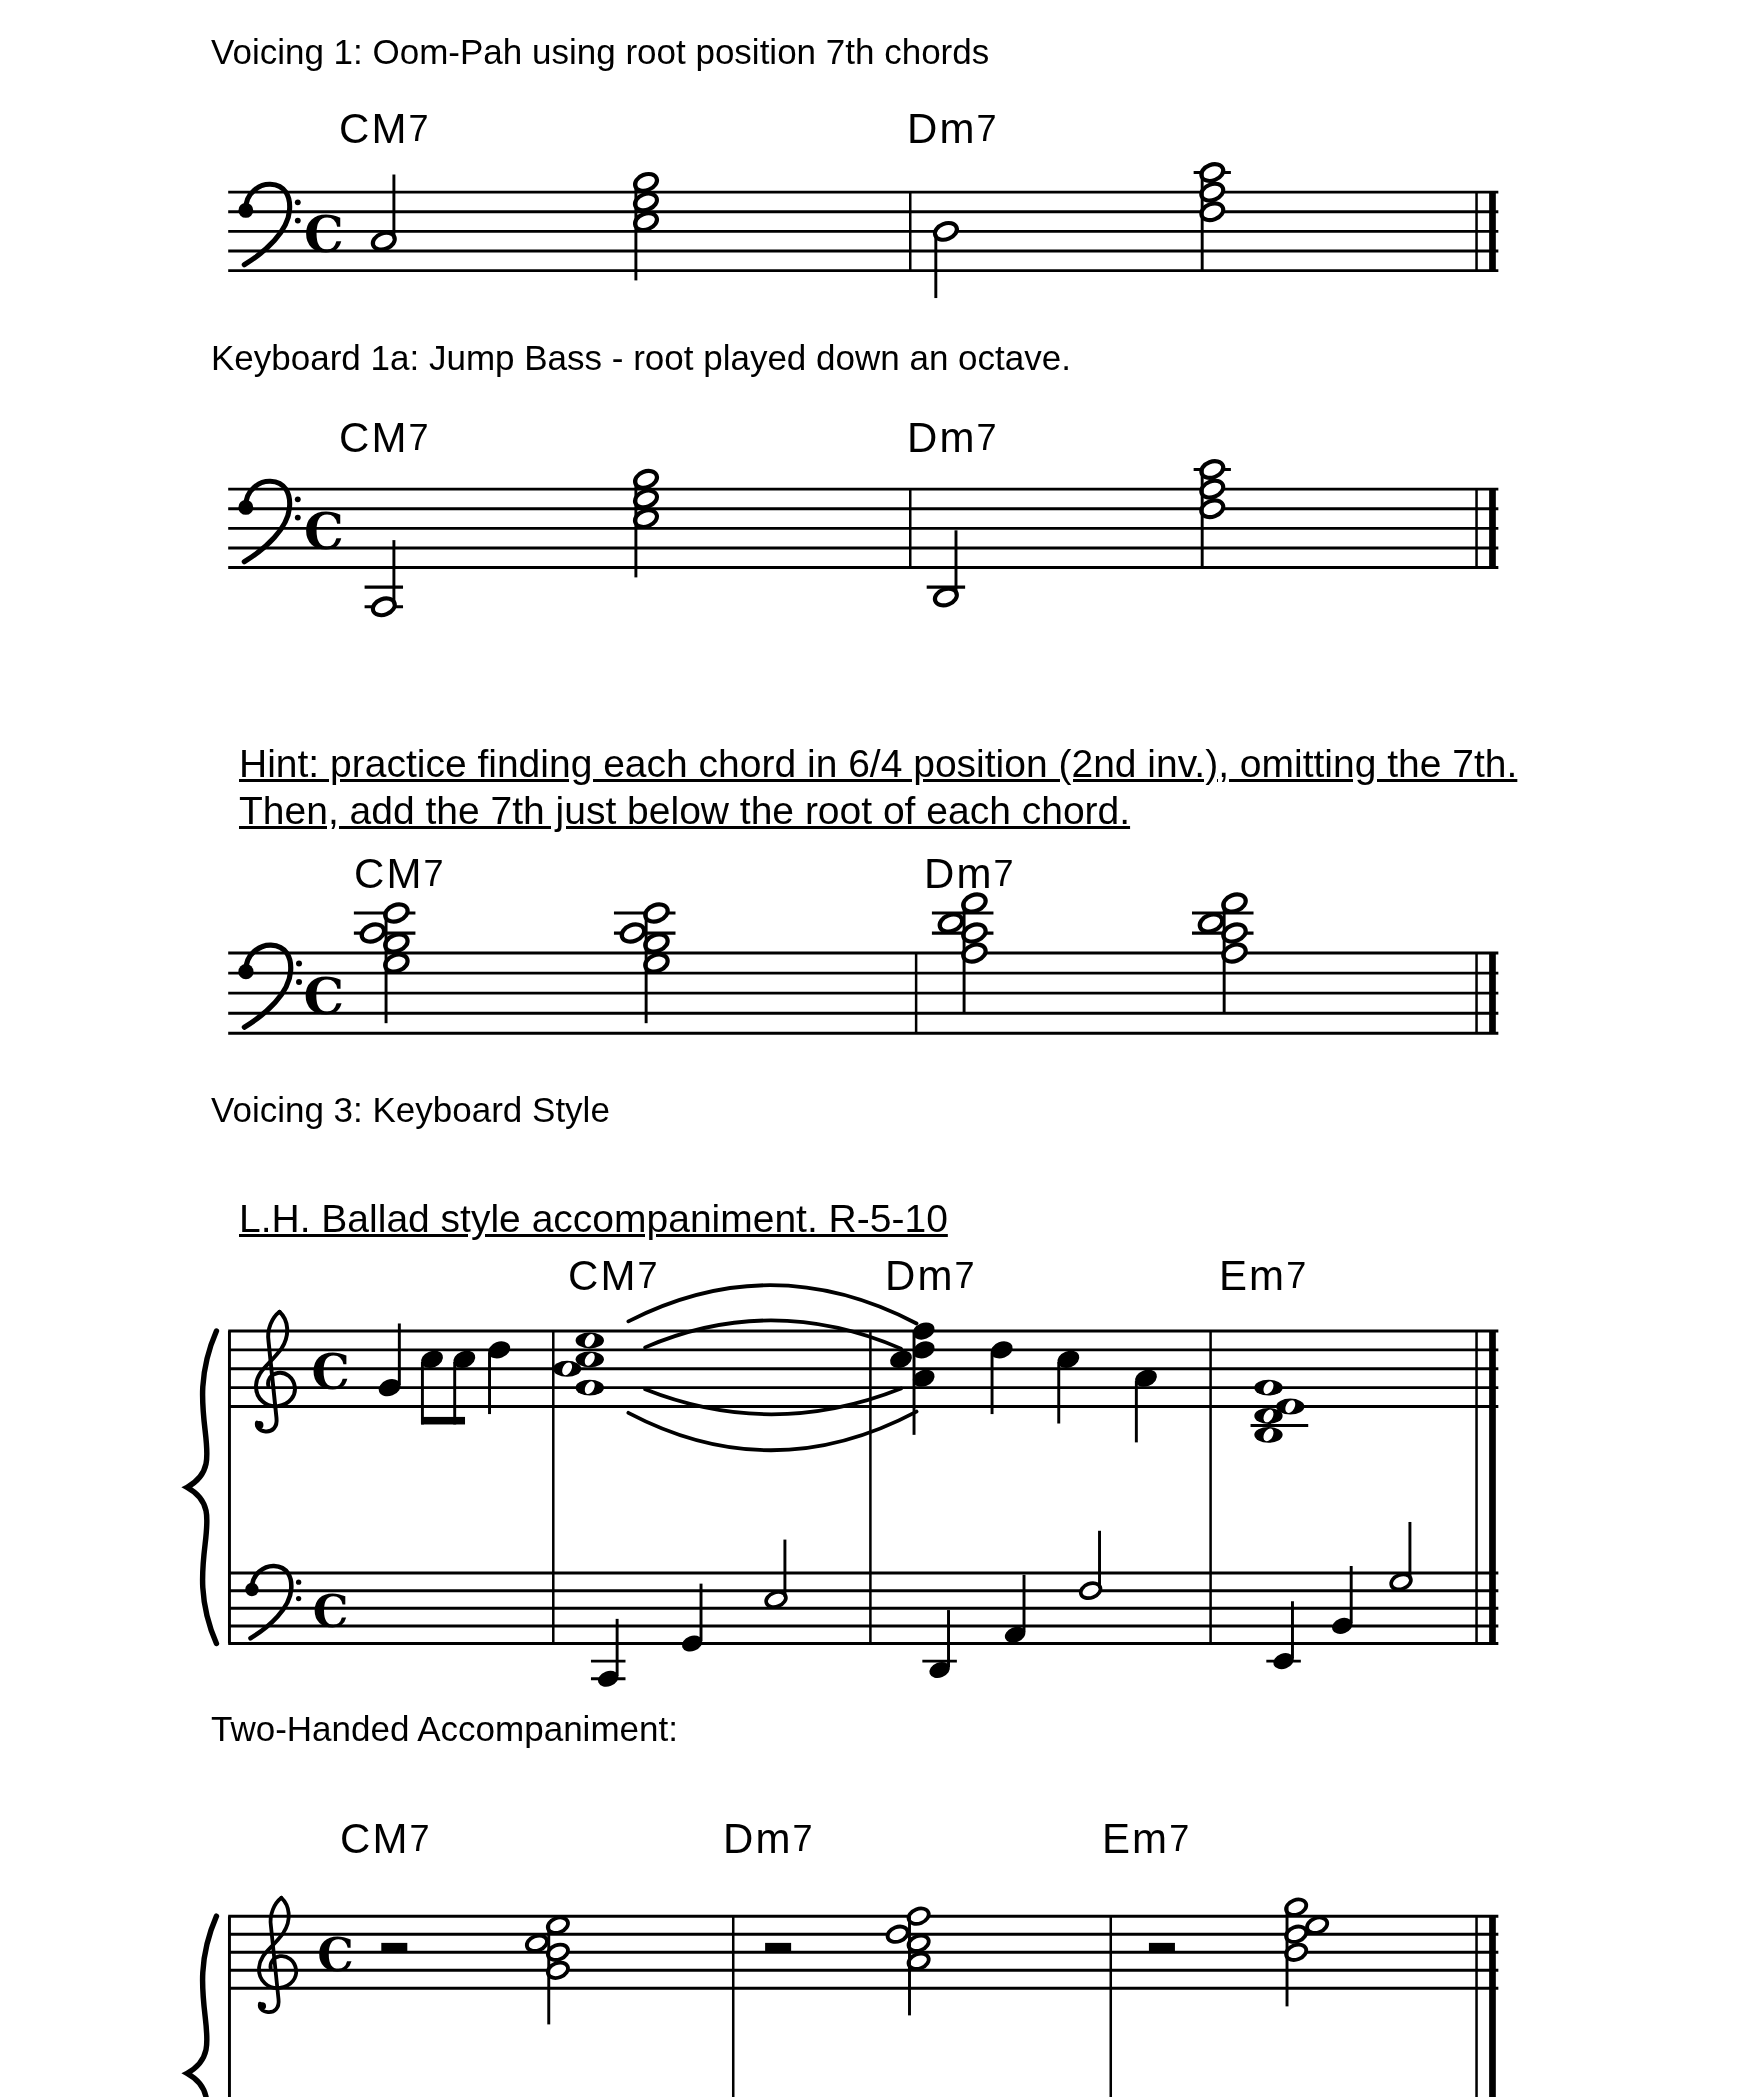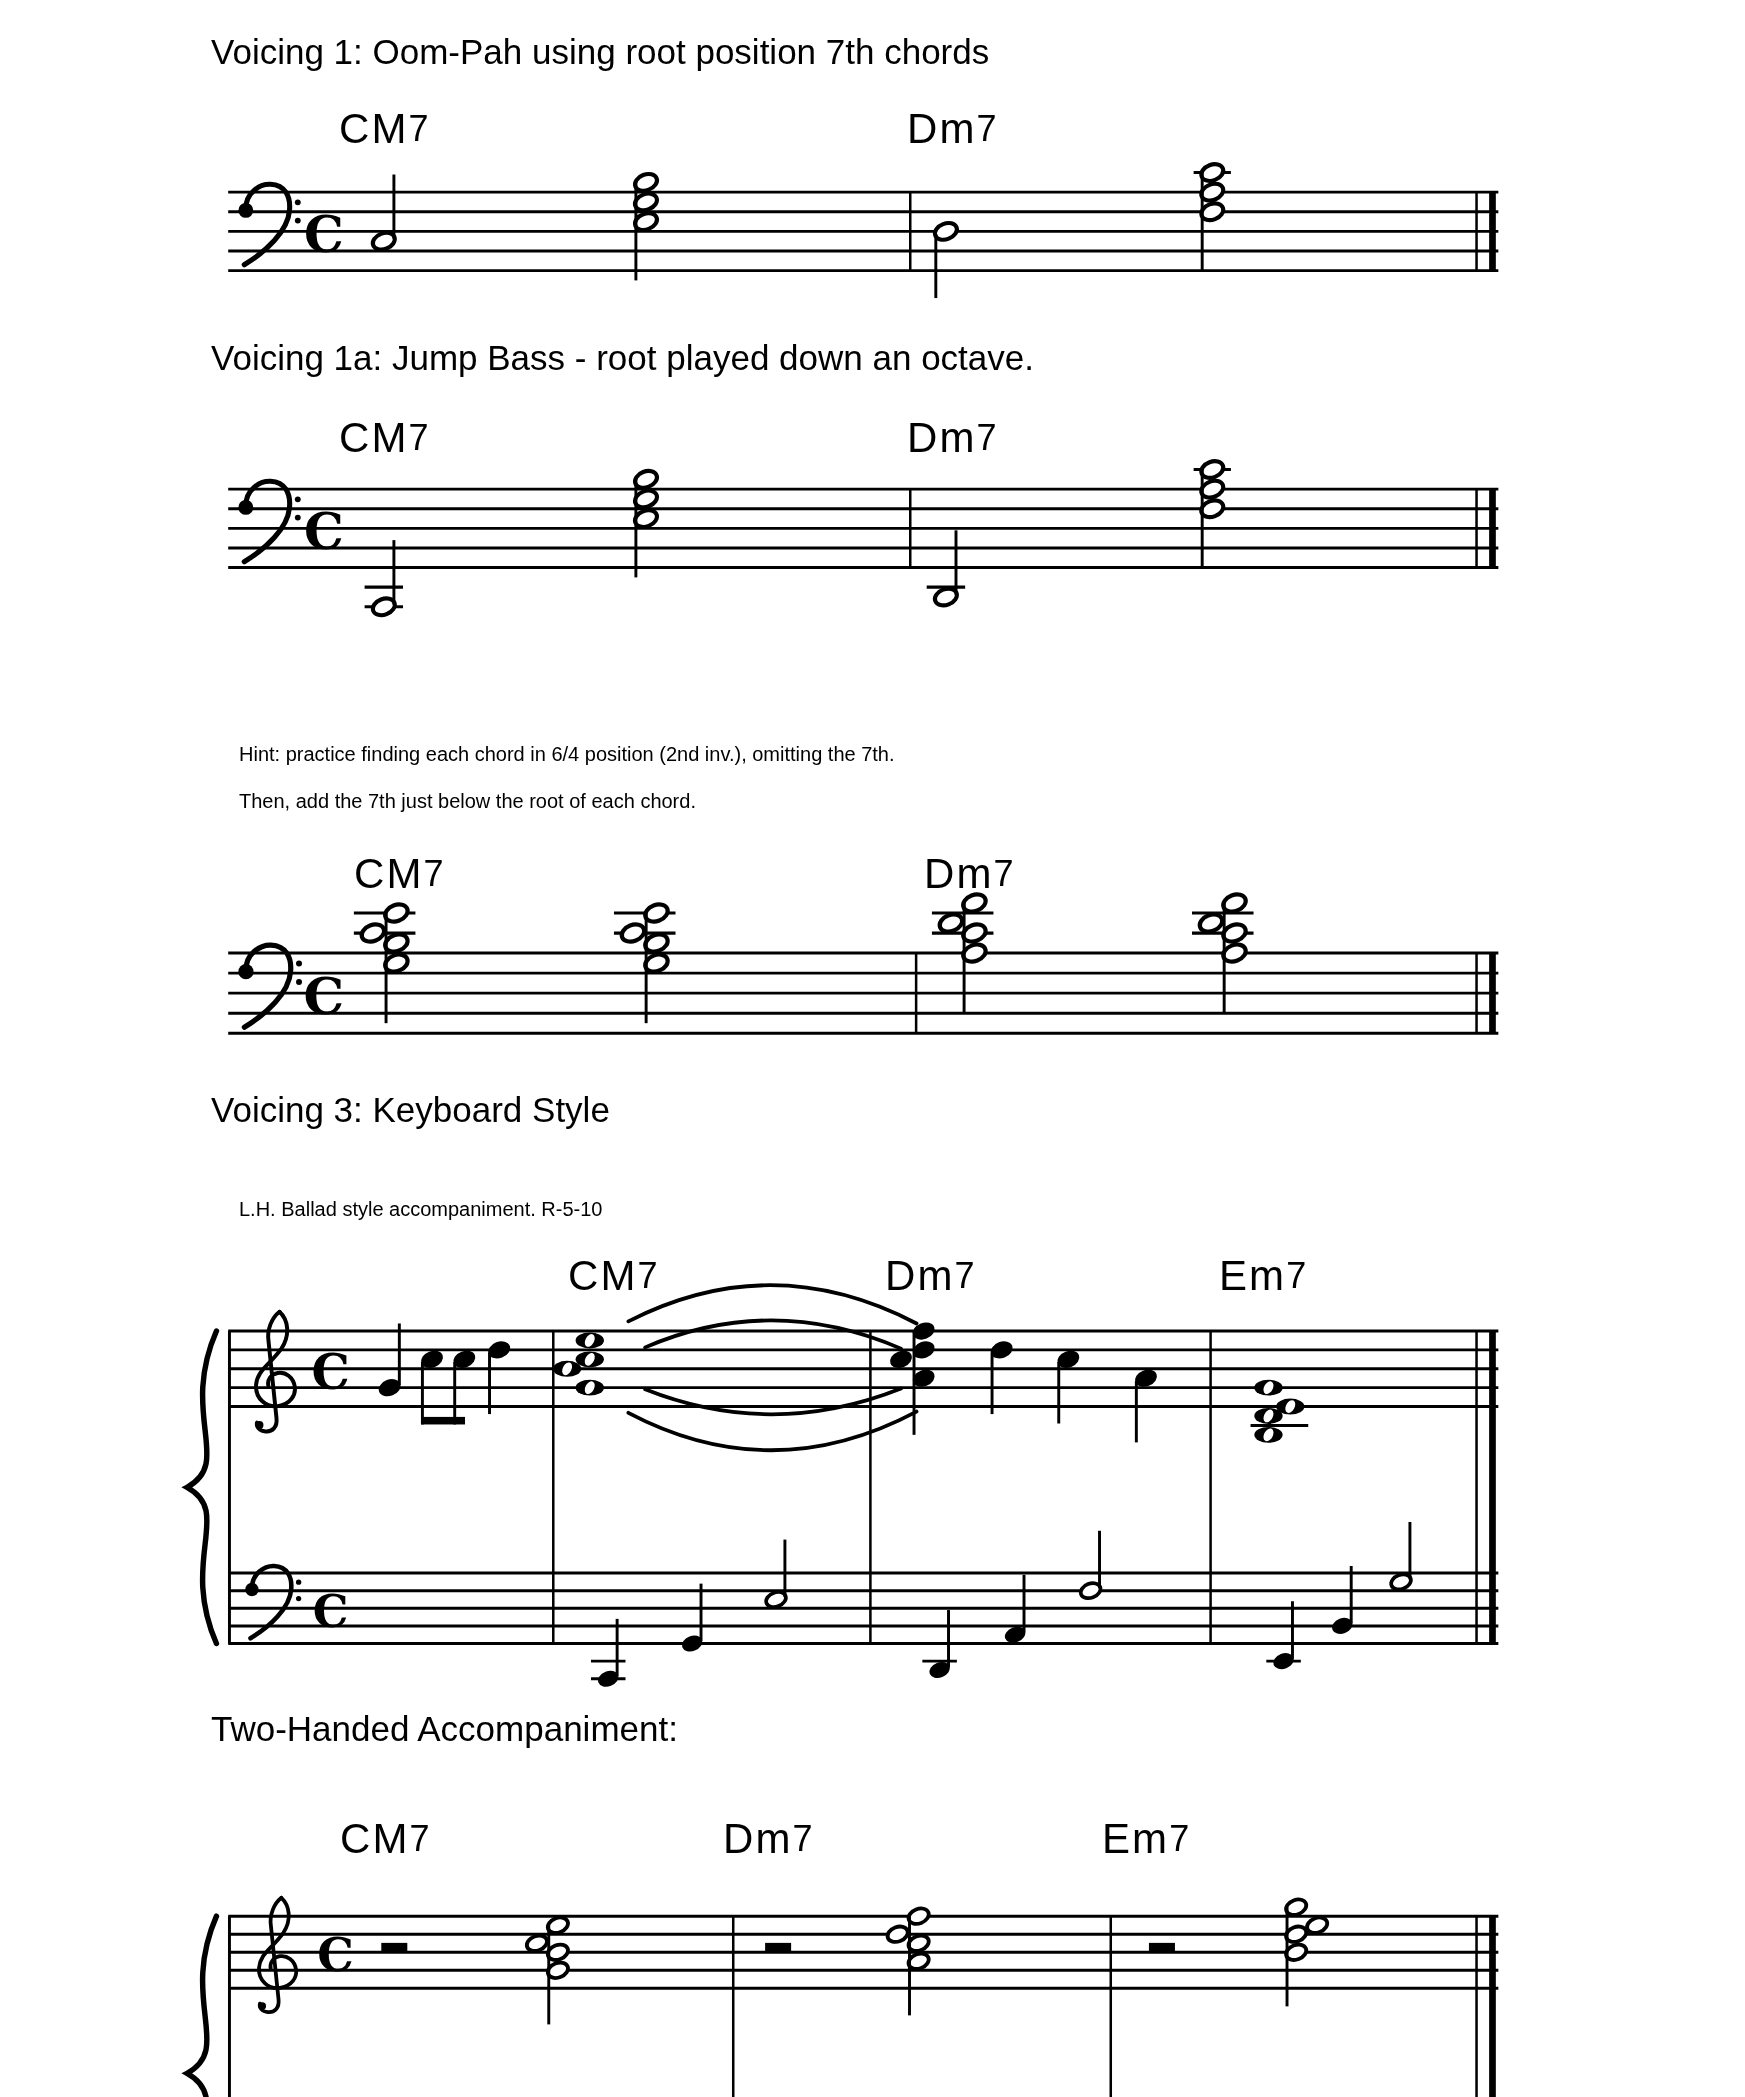--- a/index.html
+++ b/index.html
@@ -1,31 +1,31 @@
 <!DOCTYPE html>
 <html style="font-size:6.7px"><head>
 <meta charset="utf-8">
 <style>
   html,body{margin:0;padding:0;background:#ffffff;}
   #page{position:relative;width:1745px;height:2282px;background:#ffffff;overflow:hidden;}
   .t{position:absolute;font-family:"Liberation Sans",sans-serif;color:#000;line-height:1.05;white-space:nowrap;text-align:center;}
   .title{font-size:35px;}
-  .hint{font-size:20px;}
+  .hint{font-size:39px;text-decoration:underline;}
   .chord{position:absolute;font-family:"Liberation Sans",sans-serif;color:#000;line-height:1;white-space:nowrap;}
   .chord .m{font-size:42px;letter-spacing:2.1px;margin-top:28px;}
   .chord .s{font-size:36px;position:relative;top:-2.5px;}
   #score{position:absolute;left:0;top:0;}
 </style>
 </head>
 <body>
 
 <div id="page">
 
   <div class="t title" style="left:211px;top:34px">Voicing 1: Oom-Pah using root position 7th chords</div>
-  <div class="t title" style="left:211px;top:340px">Voicing 1a: Jump Bass - root played down an octave.</div>
+  <div class="t title" style="left:211px;top:340px">Keyboard 1a: Jump Bass - root played down an octave.</div>
   <div class="t hint" style="left:239px;top:744px">Hint: practice finding each chord in 6/4 position (2nd inv.), omitting the 7th.</div>
   <div class="t hint" style="left:239px;top:791px">Then, add the 7th just below the root of each chord.</div>
   <div class="t title" style="left:211px;top:1092px">Voicing 3: Keyboard Style</div>
   <div class="t hint" style="left:239px;top:1199px">L.H. Ballad style accompaniment. R-5-10</div>
   <div class="t title" style="left:211px;top:1711px">Two-Handed Accompaniment:</div>
 
   <div id="labels">
       <div class="chord" style="left: 339px; top: 108px;"><span class="m">CM</span><span class="s">7</span></div>
       <div class="chord" style="left: 907px; top: 108px;"><span class="m">Dm</span><span class="s">7</span></div>
       <div class="chord" style="left: 339px; top: 417px;"><span class="m">CM</span><span class="s">7</span></div>

